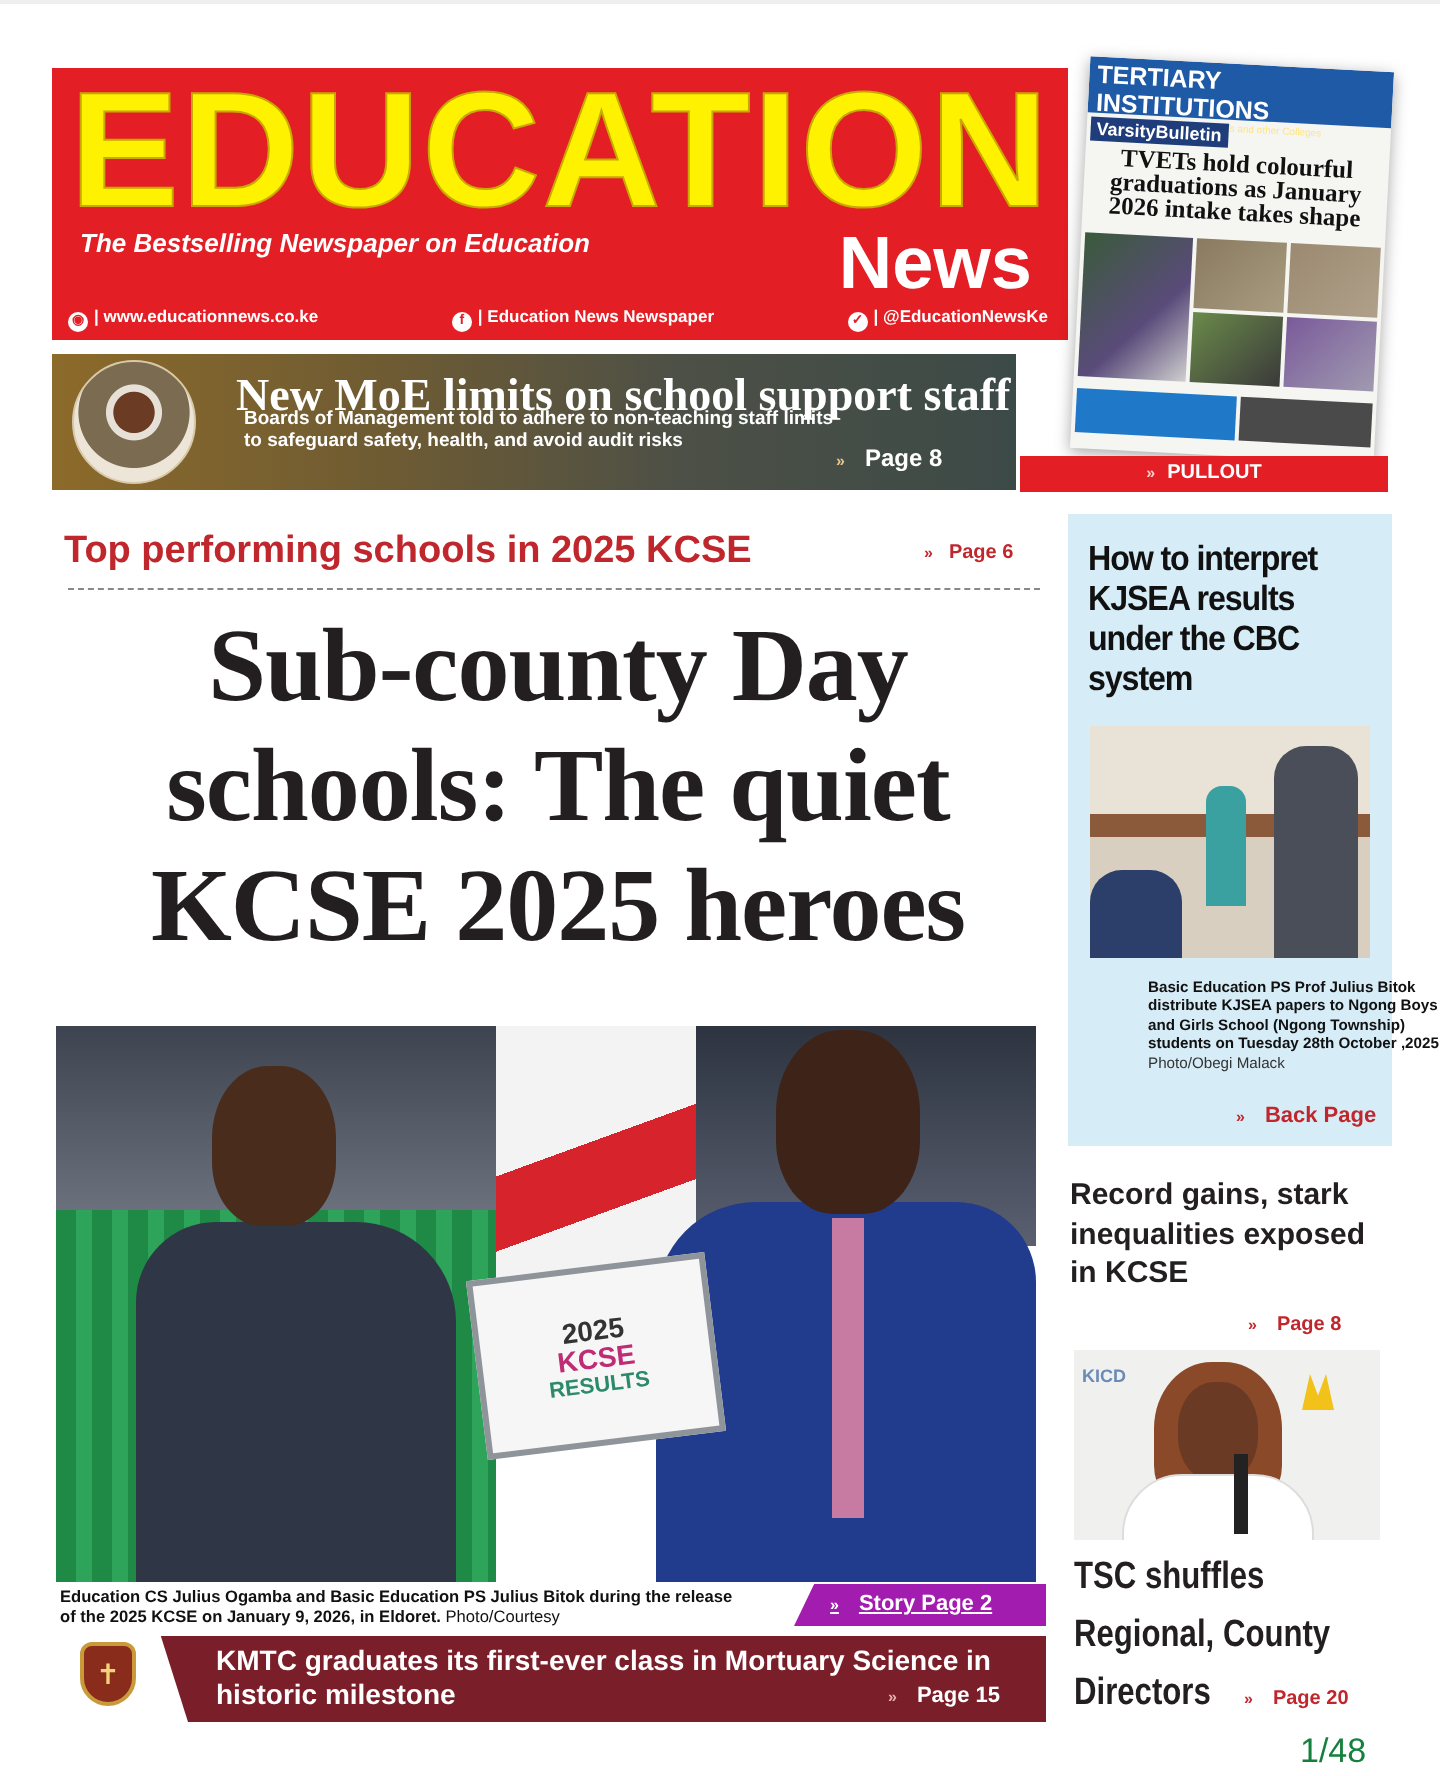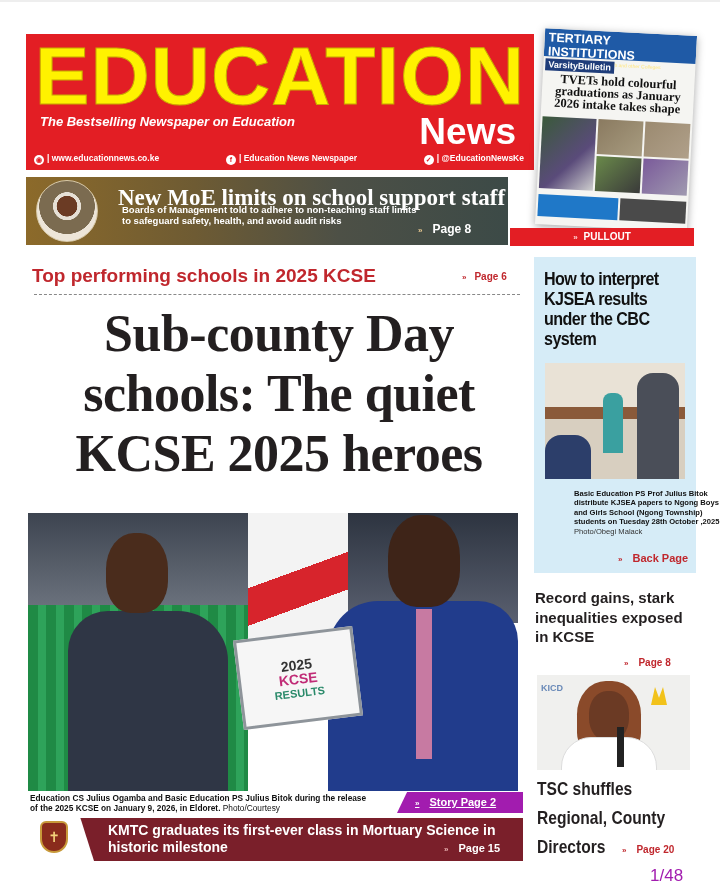--- a/index.html
+++ b/index.html
@@ -102,21 +102,21 @@
   .tsc-photo { position: absolute; left: 537px; top: 675px; width: 153px; height: 95px; background: #f0f0ee; overflow: hidden; }
   .tsc-photo .hair { position: absolute; left: 40px; top: 6px; width: 64px; height: 74px; border-radius: 45% 45% 30% 30%; background: #8a4a2a; }
   .tsc-photo .face { position: absolute; left: 52px; top: 16px; width: 40px; height: 50px; border-radius: 45%; background: #6b3a24; }
   .tsc-photo .body { position: absolute; left: 24px; top: 62px; width: 96px; height: 40px; border-radius: 30px 30px 0 0; background: #ffffff; border: 1px solid #ddd; }
   .tsc-photo .mic { position: absolute; left: 80px; top: 52px; width: 7px; height: 40px; background: #222; }
   .tsc-photo .logo1 { position: absolute; left: 4px; top: 8px; color: #6a8ab8; font-size: 9px; font-weight: 700; text-align: right; }
   .tsc-photo .logo2 { position: absolute; left: 114px; top: 12px; width: 16px; height: 18px; background: #f2c21b; clip-path: polygon(0 100%, 25% 0, 50% 60%, 75% 0, 100% 100%); }
   .tsc-title { position: absolute; left: 537px; top: 774px; width: 180px; font-family: "Liberation Sans Narrow", "Liberation Sans", sans-serif; font-weight: 700; font-size: 19px; line-height: 29px; color: #231f20; transform: scaleX(0.82); transform-origin: left; }
   .tsc-page { position: absolute; left: 622px; top: 844px; color: #c0272d; font-weight: 700; font-size: 10px; }
   .tsc-page .chev { font-size: 8px; margin-right: 10px; }
-  .page-counter { position: absolute; left: 650px; top: 866px; color: #a21caf; font-size: 17px; }
+  .page-counter { position: absolute; left: 650px; top: 866px; color: #15803d; font-size: 17px; }
 </style>
 </head>
 <body>
 
 <div class="topbar"></div>
 
 <div class="masthead">
   <div class="mast-title">EDUCATION</div>
   <div class="mast-tag">The Bestselling Newspaper on Education</div>
   <div class="mast-news">News</div>

